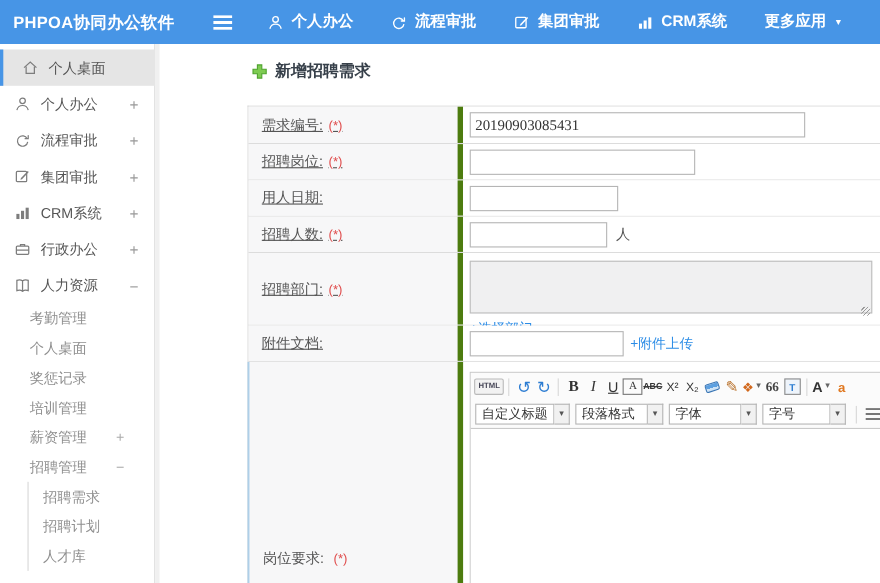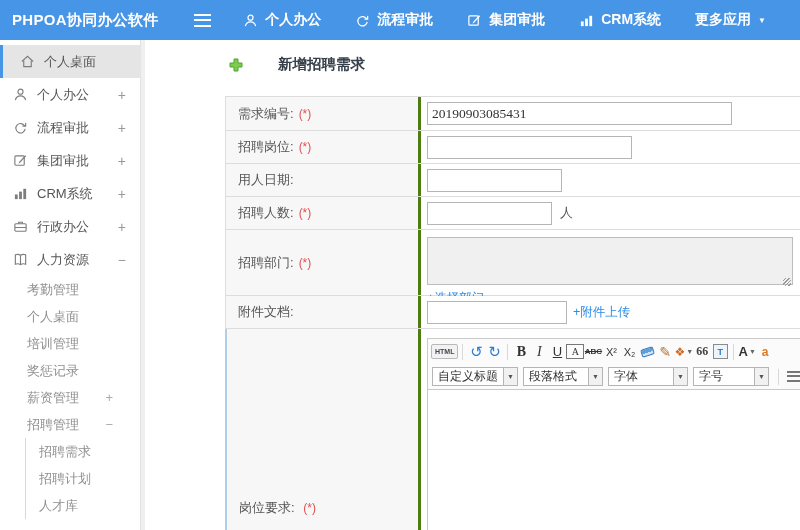--- a/index.html
+++ b/index.html
@@ -30,30 +30,30 @@
   .side-item.active { background:#e5e5e5; border-left:3px solid #4795e6; padding-left:17px; }
   .side-sub { height:27px; display:flex; align-items:center; position:relative;
     padding-left:27px; font-size:13px; color:#8f8f8f; cursor:pointer; }
   .side-sub .expand { position:absolute; right:28px; color:#aaa; font-size:13px; }
   .side-sub3-group { margin-left:25px; border-left:1px solid #d8d8d8; }
   .side-sub3 { height:27px; display:flex; align-items:center; padding-left:13px;
     font-size:13px; color:#8f8f8f; cursor:pointer; }
 
   
   .main { position:absolute; left:149px; top:40px; width:651px; height:490px; background:#fff; }
-  .page-title { position:absolute; left:80px; top:15px; display:flex; align-items:center;gap:28px; }
+  .page-title { position:absolute; left:80px; top:15px; display:flex; align-items:center; }
   .page-title svg { margin-right:7px; }
   .page-title span { font-size:14.5px; font-weight:bold; color:#37404a; }
 
   .form { position:absolute; left:76px; top:56px; width:640px;
     border:1px solid #dcdcdc; border-right:none; background:#fff; }
   .frow { display:flex; border-bottom:1px solid #dcdcdc; }
   .frow:last-child { border-bottom:none; }
-  .fl { width:195px; flex:none; background:#f7f7f8; border-right:3px solid #4d7c0f;
-    display:flex; align-items:center; padding-left:12px; font-size:13px; color:#555; }
+  .fl { width:195px; flex:none; background:#f7f7f8; border-right:5px solid #4d7c0f;
+    display:flex; align-items:center; padding-left:12px; font-size:13px; color:#555;text-decoration:underline; }
   .req { color:#e05050; margin-left:5px; font-size:12px; }
   .fv { flex:1; display:flex; align-items:center; padding-left:6px; background:#fff; }
   .ti { height:23px; border:1px solid #b5b5b5; font-size:13.5px; color:#333;
     padding:0 4px; background:#fff; outline:none; }
   .suffix { font-size:13px; color:#555; margin-left:8px; }
   a.flink { font-size:12.5px; color:#2b8ce6; text-decoration:none; cursor:pointer; }
 
   .row-dept { height:66px; }
   .row-dept .fv { flex-direction:column; align-items:flex-start; justify-content:flex-start;
     padding-top:7px; }
@@ -210,24 +210,24 @@
     <span class="expand">−</span>
   </div>
 
   <div class="side-sub">
     <span>考勤管理</span>
   </div>
   <div class="side-sub">
     <span>个人桌面</span>
   </div>
   <div class="side-sub">
+    <span>奖惩记录</span>
+  </div>
+  <div class="side-sub">
     <span>培训管理</span>
-  </div>
-  <div class="side-sub">
-    <span>奖惩记录</span>
   </div>
   <div class="side-sub">
     <span>薪资管理</span>
     <span class="expand">+</span>
   </div>
   <div class="side-sub">
     <span>招聘管理</span>
     <span class="expand">−</span>
   </div>
 

